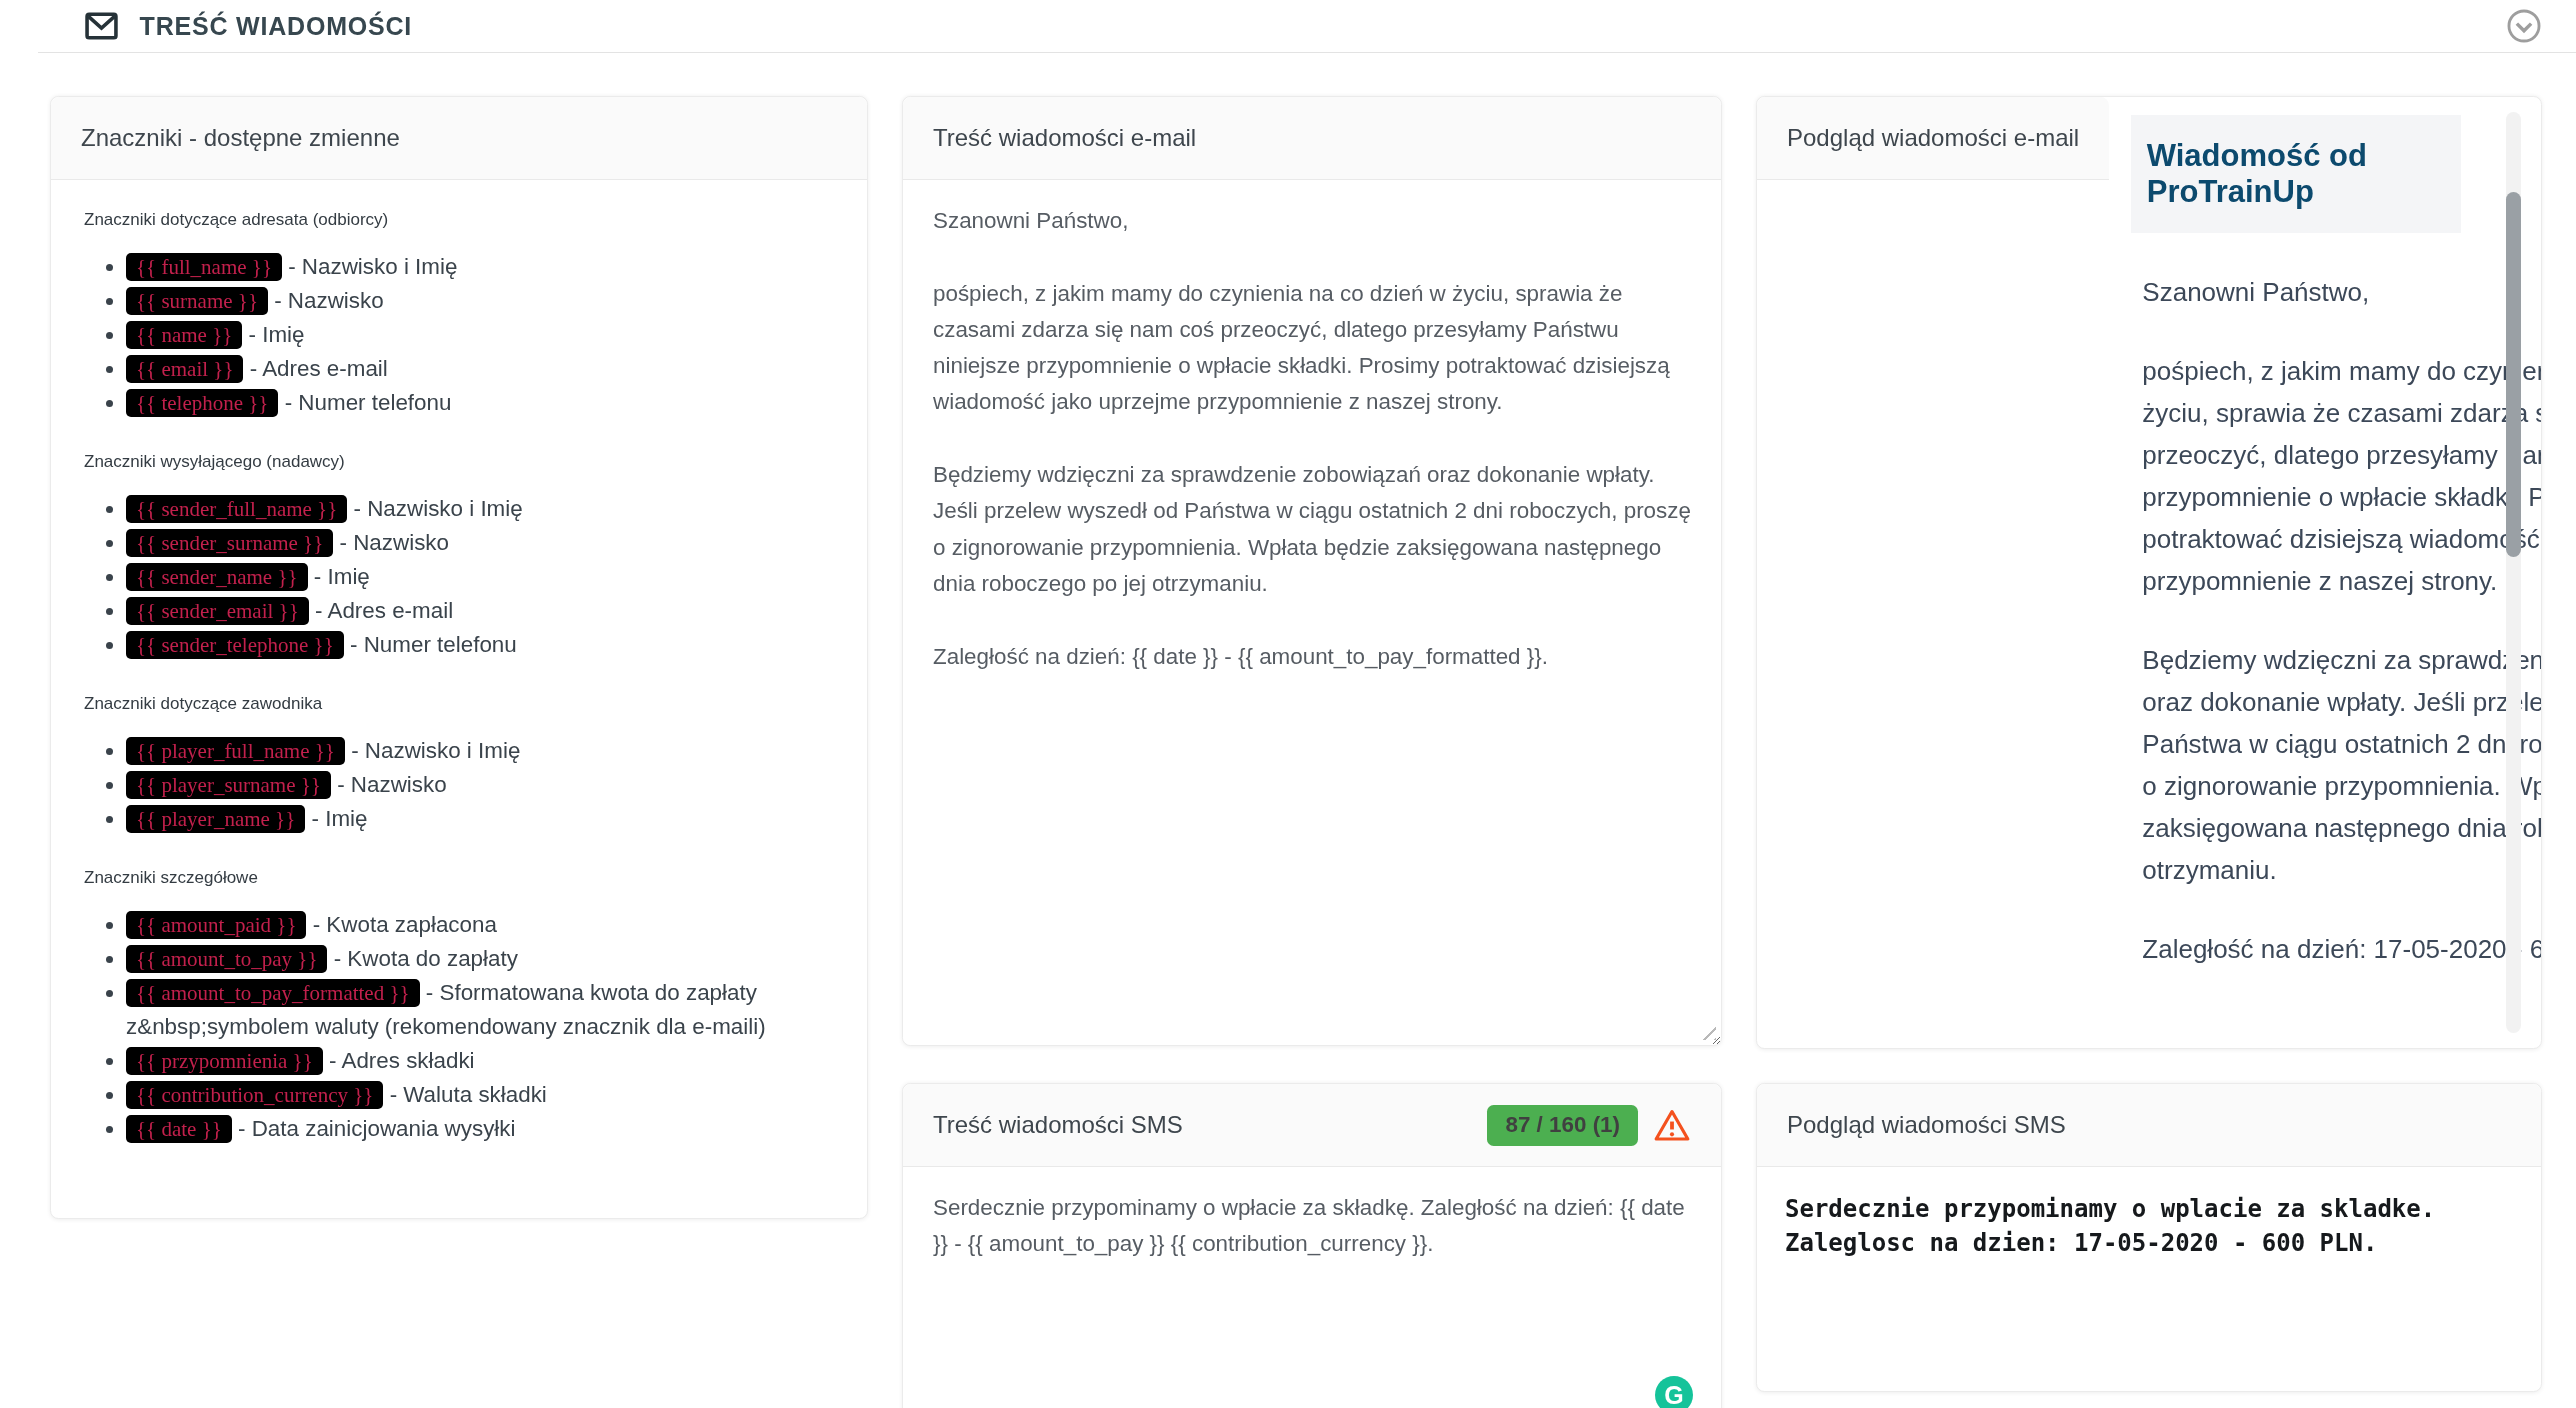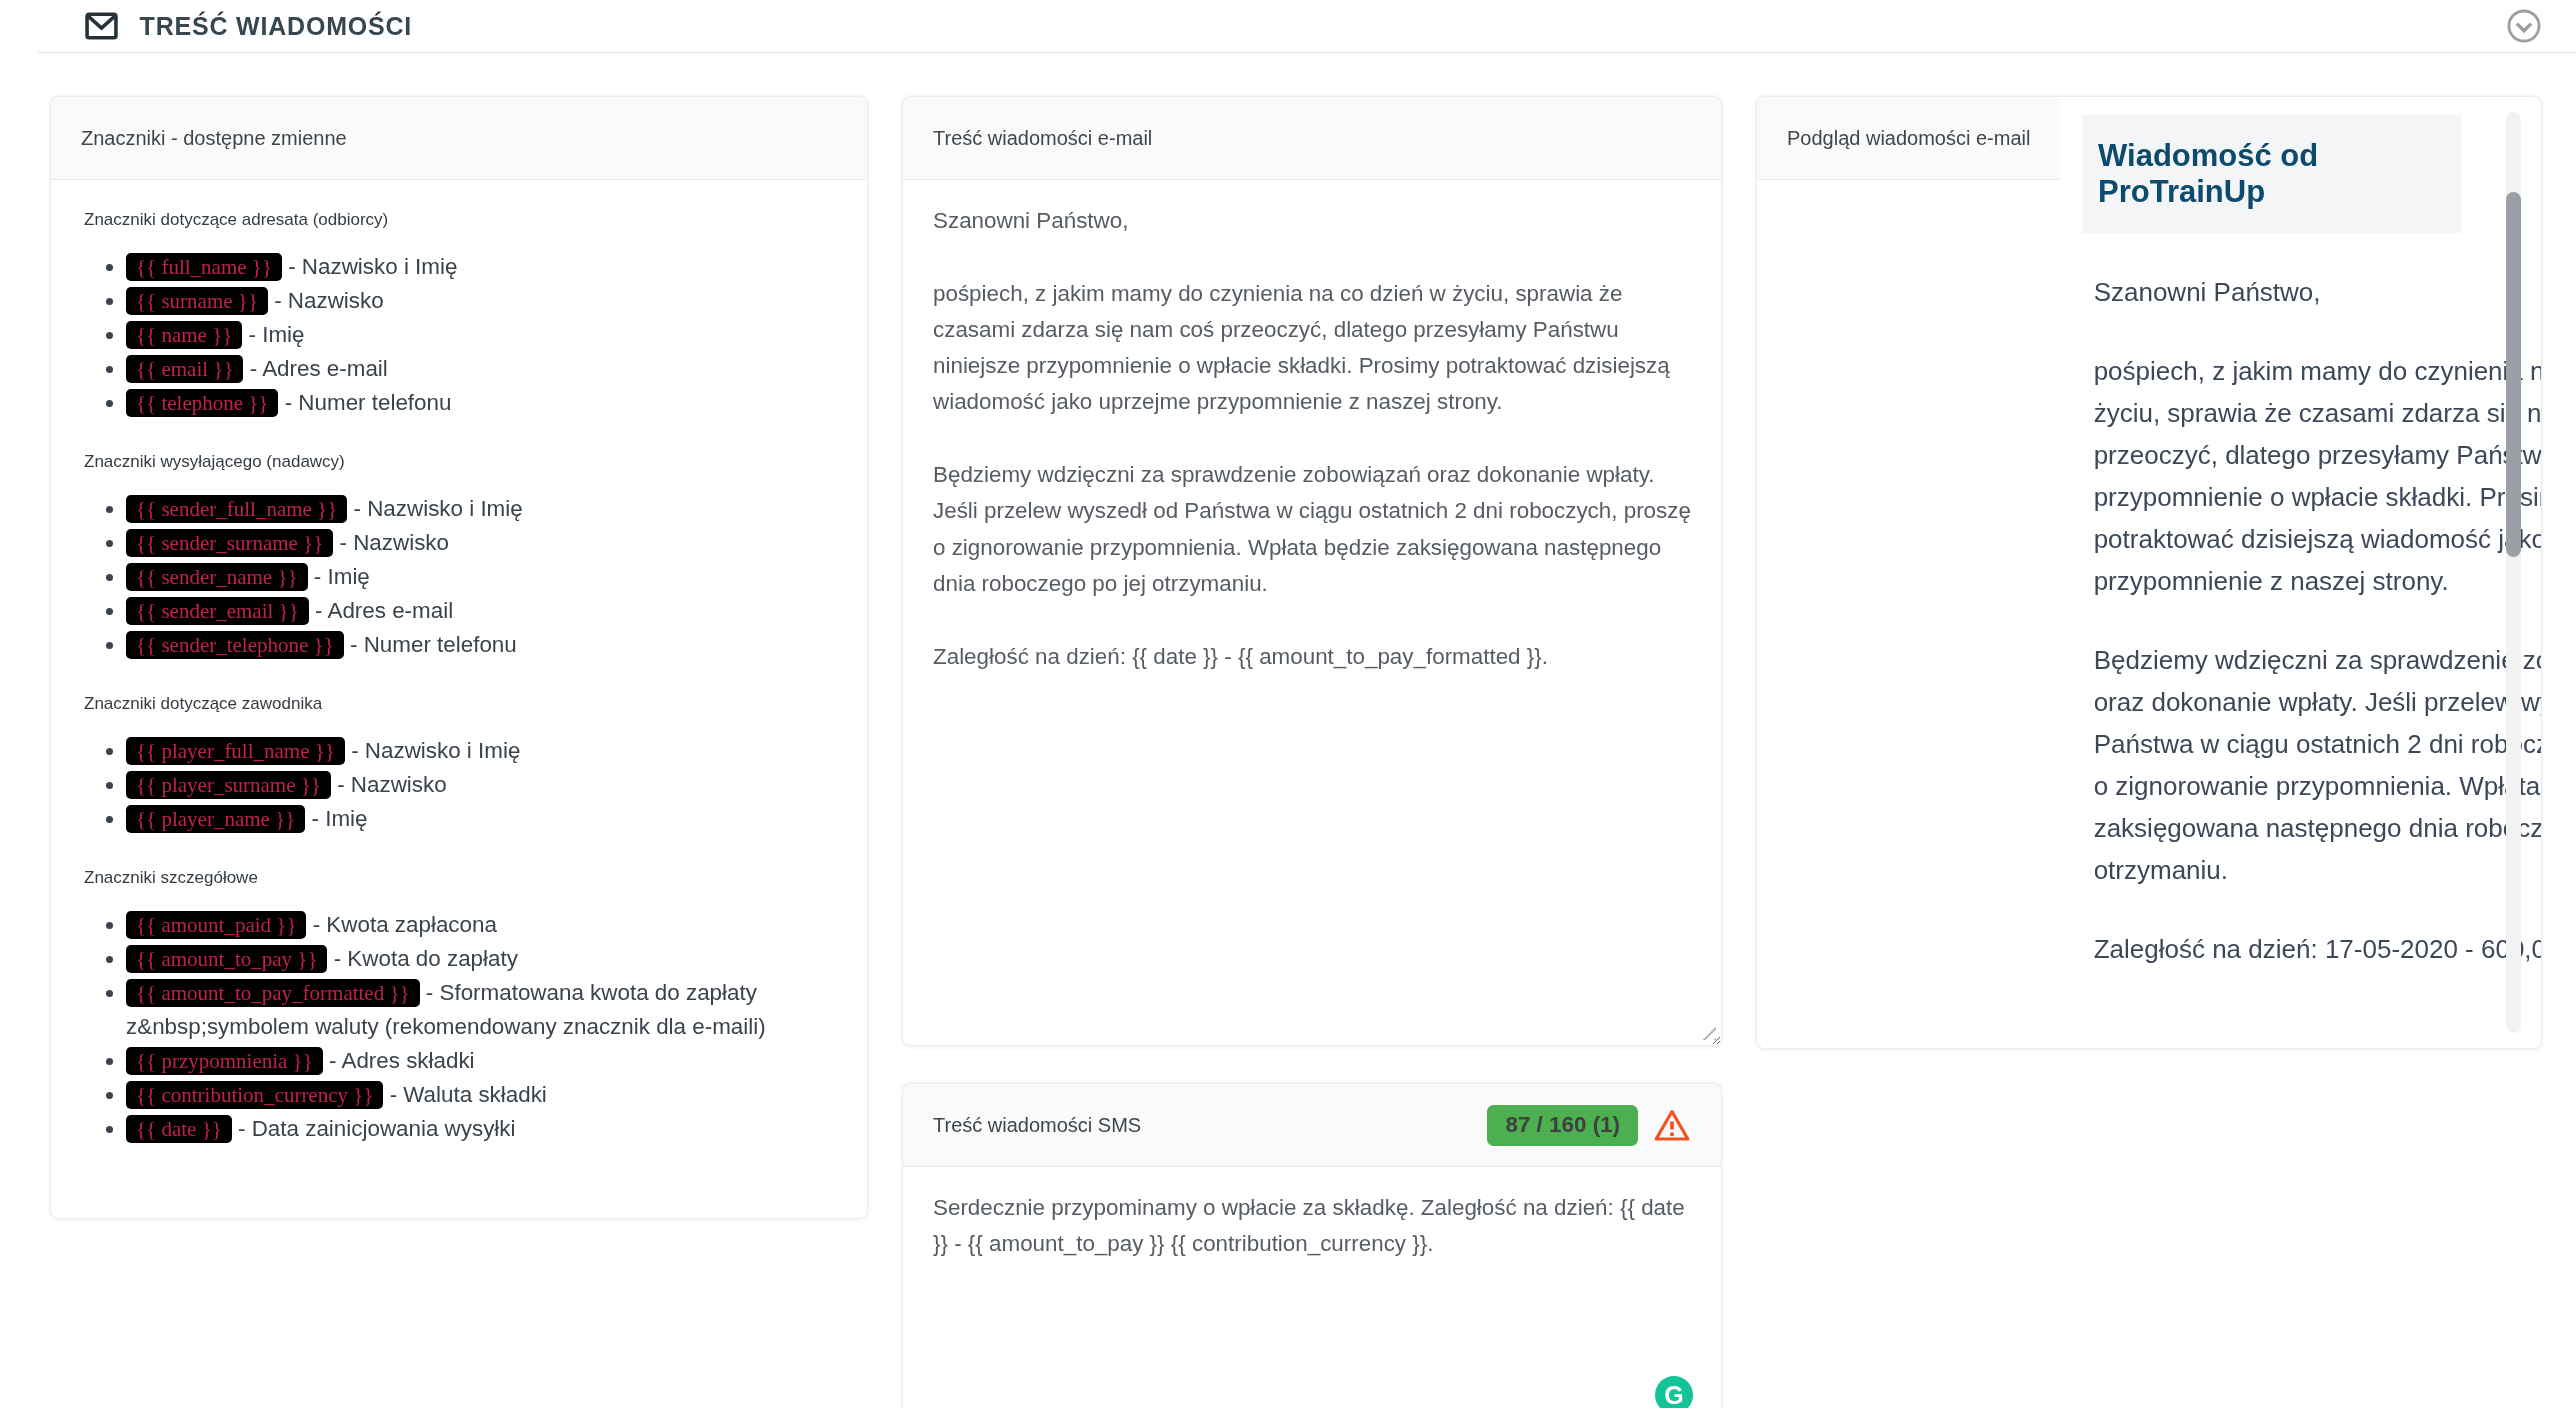--- a/index.html
+++ b/index.html
@@ -46,21 +46,21 @@
     box-shadow: 0 0.8px 4.2px rgba(0,0,0,.07);
   }
   .card-header {
     height: 83px; padding: 0 30px;
     background: #fafafa;
     border-bottom: 1.7px solid #e9e9e9;
     border-radius: 8.3px 8.3px 0 0;
     display: flex; align-items: center; justify-content: space-between;
   }
   .card-header h2 {
-    margin: 0; font-size: 20px; font-weight: 400; color: #3e464d;
+    margin: 0; font-size: 24px; font-weight: 400; color: #3e464d;
   }
 
   
   .tags-card { height: 1123px; overflow: hidden; }
   .tags-body { padding: 21.6px 33px 33px; }
   .tags-body h3 {
     font-size: 17px; font-weight: 400; color: #343c43;
     margin: 32px 0 20px;
   }
   .tags-body h3:first-child { margin-top: 8.3px; }
@@ -242,16 +242,22 @@
             <p>pośpiech, z jakim mamy do czynienia na co dzień w życiu, sprawia że czasami zdarza się nam coś przeoczyć, dlatego przesyłamy Państwu niniejsze przypomnienie o wpłacie składki. Prosimy potraktować dzisiejszą wiadomość jako uprzejme przypomnienie z naszej strony.</p>
             <p>Będziemy wdzięczni za sprawdzenie zobowiązań oraz dokonanie wpłaty. Jeśli przelew wyszedł od Państwa w ciągu ostatnich 2 dni roboczych, proszę o zignorowanie przypomnienia. Wpłata będzie zaksięgowana następnego dnia roboczego po jej otrzymaniu.</p>
             <p>Zaległość na dzień: 17-05-2020 - 600,00 zł.</p>
           </div>
         <div class="scrollbar">
           <div class="scroll-thumb"></div>
         </div>
       </div>
     </section>
 
+    <section class="card sms-preview-card">
+      <div class="card-header">
+        <h2>Podgląd wiadomości SMS</h2>
+      </div>
+      <div class="sms-preview-text">Serdecznie przypominamy o wplacie za skladke. Zaleglosc na dzien: 17-05-2020 - 600 PLN.</div>
+    </section>
   </div>
 
 </main>
 
 
 </body></html>

